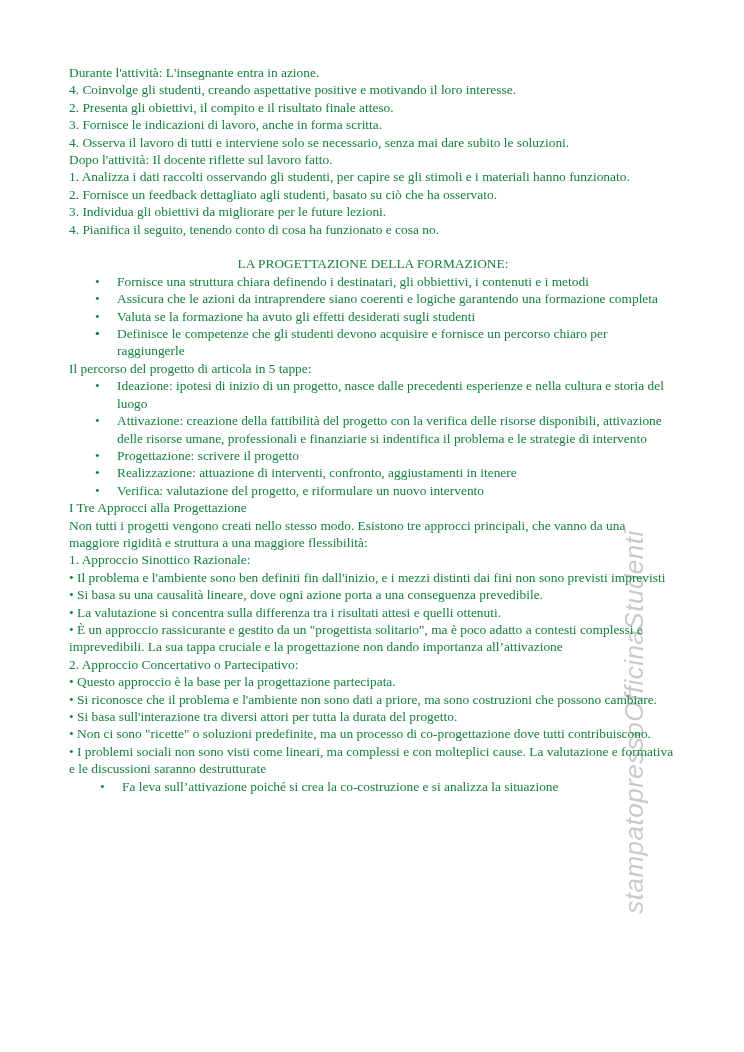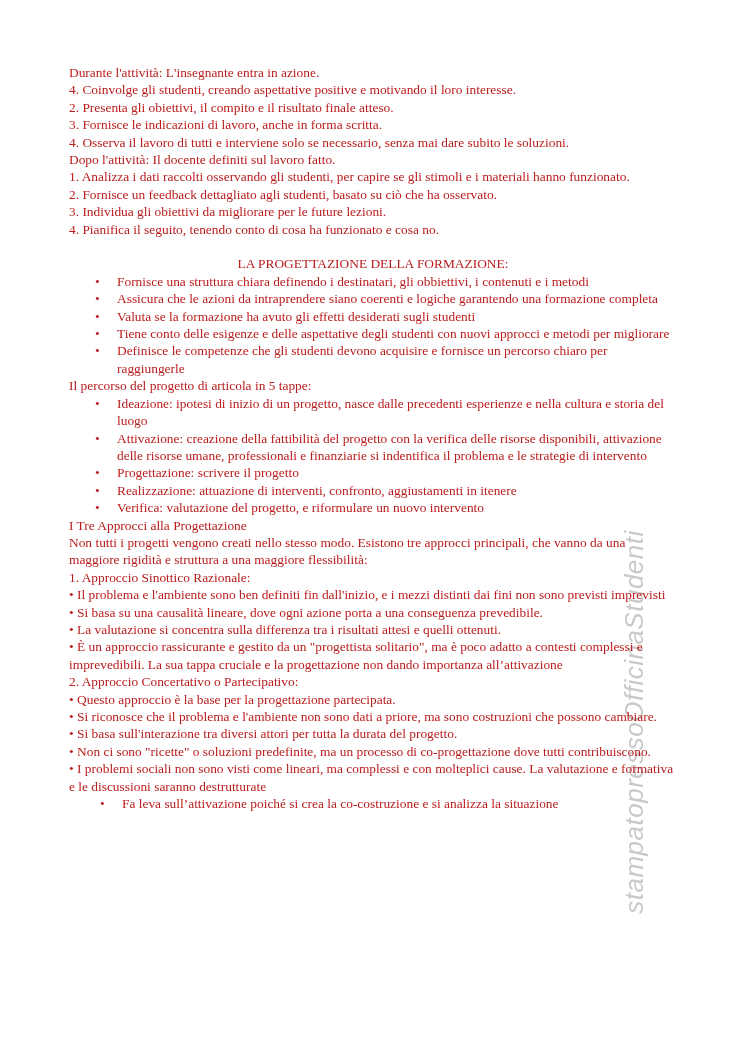--- a/index.html
+++ b/index.html
@@ -19,21 +19,21 @@
     inset: 0;
     background: #ffffff;
   }
   .content {
     position: absolute;
     left: 69px;
     top: 64px;
     width: 608px;
     font-size: 13.4px;
     line-height: 17.4px;
-    color: #b91c1c;
+    color: #15803d;
     text-align: left;
   }
   .content p { margin: 0; }
   .center { text-align: center; }
   .spacer { height: 17.4px; }
   ul.blist {
     list-style: none;
     margin: 0;
     padding: 0;
   }
@@ -77,35 +77,35 @@
 
   <div class="watermark">stampatopressoOfficinaStudenti</div>
 
   <div class="content">
 
     <p>Durante l'attività: L'insegnante entra in azione.</p>
     <p>4. Coinvolge gli studenti, creando aspettative positive e motivando il loro interesse.</p>
     <p>2. Presenta gli obiettivi, il compito e il risultato finale atteso.</p>
     <p>3. Fornisce le indicazioni di lavoro, anche in forma scritta.</p>
     <p>4. Osserva il lavoro di tutti e interviene solo se necessario, senza mai dare subito le soluzioni.</p>
-    <p>Dopo l'attività: Il docente definiti sul lavoro fatto.</p>
+    <p>Dopo l'attività: Il docente riflette sul lavoro fatto.</p>
     <p>1. Analizza i dati raccolti osservando gli studenti, per capire se gli stimoli e i materiali hanno funzionato.</p>
     <p>2. Fornisce un feedback dettagliato agli studenti, basato su ciò che ha osservato.</p>
     <p>3. Individua gli obiettivi da migliorare per le future lezioni.</p>
     <p>4. Pianifica il seguito, tenendo conto di cosa ha funzionato e cosa no.</p>
 
     <div class="spacer"></div>
 
     <p class="center">LA PROGETTAZIONE DELLA FORMAZIONE:</p>
 
     <ul class="blist">
       <li><span class="b">•</span><span>Fornisce una struttura chiara definendo i destinatari, gli obbiettivi, i contenuti e i metodi</span></li>
       <li><span class="b">•</span><span>Assicura che le azioni da intraprendere siano coerenti e logiche garantendo una formazione completa</span></li>
       <li><span class="b">•</span><span>Valuta se la formazione ha avuto gli effetti desiderati sugli studenti</span></li>
-      <li><span class="b">•</span><span>Tiene conto delle esigenze e delle aspettative degli studenti con nuovi approcci e metodi per migliorare</span></li>
+      <li><span class="b">•</span></li>
       <li><span class="b">•</span><span>Definisce le competenze che gli studenti devono acquisire e fornisce un percorso chiaro per raggiungerle</span></li>
     </ul>
 
     <p>Il percorso del progetto di articola in 5 tappe:</p>
 
     <ul class="blist">
       <li><span class="b">•</span><span>Ideazione: ipotesi di inizio di un progetto, nasce dalle precedenti esperienze e nella cultura e storia del luogo</span></li>
       <li><span class="b">•</span><span>Attivazione: creazione della fattibilità del progetto con la verifica delle risorse disponibili, attivazione delle risorse umane, professionali e finanziarie si indentifica il problema e le strategie di intervento</span></li>
       <li><span class="b">•</span><span>Progettazione: scrivere il progetto</span></li>
       <li><span class="b">•</span><span>Realizzazione: attuazione di interventi, confronto, aggiustamenti in itenere</span></li>

